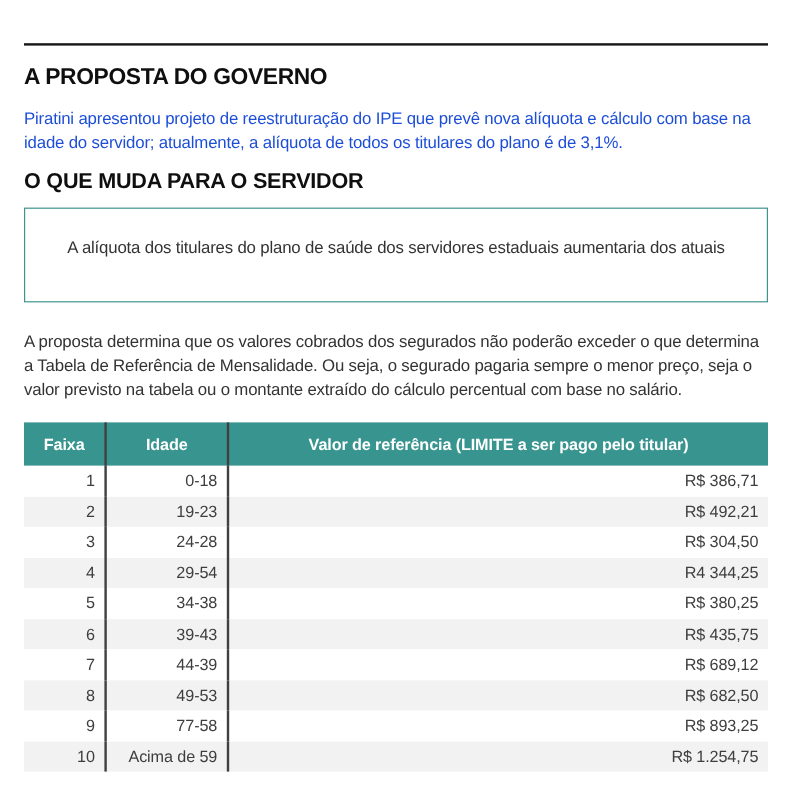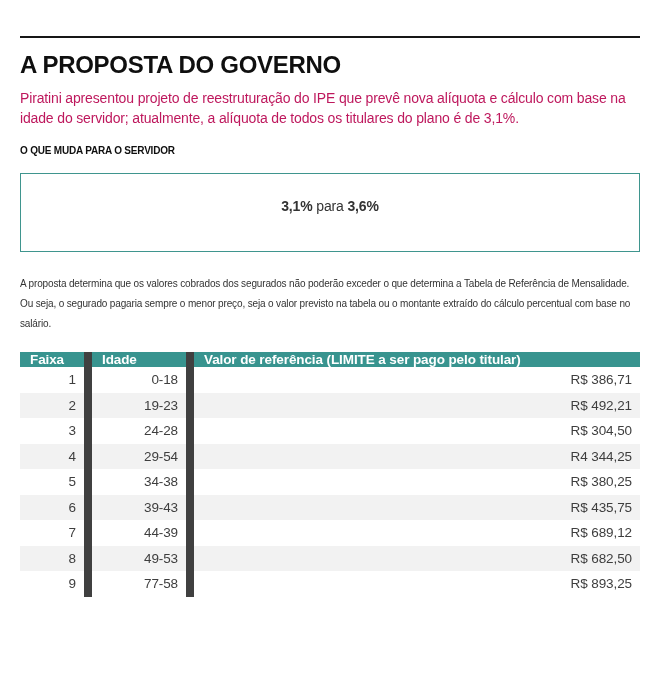--- a/index.html
+++ b/index.html
@@ -7,74 +7,74 @@
     width:659px; height:675px; background:#ffffff;
     font-family:"Liberation Sans", sans-serif; color:#333333;
     overflow:hidden;
   }
   .content { padding:0 19px 0 20px; }
   .top-rule {
     border:none; border-top:2px solid #161616;
     margin:36px 0 0 0; height:0;
   }
   h1.article-title {
-    font-size:24px; line-height:24px; font-weight:bold; color:#0f0f0f;
+    font-size:19px; line-height:24px; font-weight:bold; color:#0f0f0f;
     letter-spacing:-0.3px; margin:15px 0 0 0;
   }
   p.intro {
     font-size:14px; line-height:20px; letter-spacing:-0.15px;
-    margin:11px 0 0 0; color:#be185d;
+    margin:11px 0 0 0; color:#1d4ed8;
   }
   h2.subheading {
-    font-size:10px; line-height:16px; font-weight:bold; color:#0f0f0f;
+    font-size:18px; line-height:16px; font-weight:bold; color:#0f0f0f;
     letter-spacing:-0.2px; margin:15px 0 0 0;
   }
   .callout {
     margin-top:14px; box-sizing:border-box; height:79px; width:620px;
     border:1px solid #3f958e; text-align:center;
     font-size:14px; line-height:21px; letter-spacing:-0.15px;
     padding:22px 10px 0 10px; color:#333333;
   }
   p.body2 {
-    font-size:10px; line-height:20px; letter-spacing:-0.15px;
+    font-size:14px; line-height:20px; letter-spacing:-0.15px;
     margin:22px 0 0 0; color:#333333;
   }
   table.ref-table {
     border-collapse:collapse; table-layout:fixed;
     width:620px; margin-top:18px;
   }
   .ref-table th {
-    background:#38948f; color:#ffffff; text-align:left;
+    background:#38948f; color:#ffffff; text-align:center;
     font-size:13.5px; font-weight:bold; letter-spacing:-0.1px;
-    height:15px; padding:0 10px; box-sizing:border-box;
+    height:36px; padding:0 10px; box-sizing:border-box;
     vertical-align:middle;
   }
   .ref-table td {
     text-align:right; font-size:13.5px; color:#3e3e3e;
     height:25.5px; padding:0 8px; box-sizing:border-box;
     vertical-align:middle; letter-spacing:-0.1px;
   }
-  .ref-table th + th, .ref-table td + td { border-left:8px solid #404040; }
+  .ref-table th + th, .ref-table td + td { border-left:2px solid #404040; }
   .ref-table tbody tr:nth-child(even) td { background:#f2f2f2; }
 </style>
 </head>
 <body>
 
 <div class="content">
 
   <hr class="top-rule">
 
   <h1 class="article-title">A PROPOSTA DO GOVERNO</h1>
 
   <p class="intro">Piratini apresentou projeto de reestruturação do IPE que prevê nova alíquota e cálculo com base na idade do servidor; atualmente, a alíquota de todos os titulares do plano é de 3,1%.</p>
 
   <h2 class="subheading">O QUE MUDA PARA O SERVIDOR</h2>
 
   <div class="callout">
-    <div><b>3,1%</b><span> para </span><b>3,6%</b></div>
+    <div>A alíquota dos titulares do plano de saúde dos servidores estaduais aumentaria dos atuais</div>
   </div>
 
   <p class="body2">A proposta determina que os valores cobrados dos segurados não poderão exceder o que determina a Tabela de Referência de Mensalidade. Ou seja, o segurado pagaria sempre o menor preço, seja o valor previsto na tabela ou o montante extraído do cálculo percentual com base no salário.</p>
 
   <table class="ref-table">
     <colgroup>
       <col style="width:68px">
       <col style="width:102px">
       <col style="width:450px">
     </colgroup>
@@ -124,16 +124,21 @@
         <tr>
           <td>8</td>
           <td>49-53</td>
           <td>R$ 682,50</td>
         </tr>
         <tr>
           <td>9</td>
           <td>77-58</td>
           <td>R$ 893,25</td>
         </tr>
+        <tr>
+          <td>10</td>
+          <td>Acima de 59</td>
+          <td>R$ 1.254,75</td>
+        </tr>
       </tbody>
   </table>
 
 </div>
 
 </body></html>

